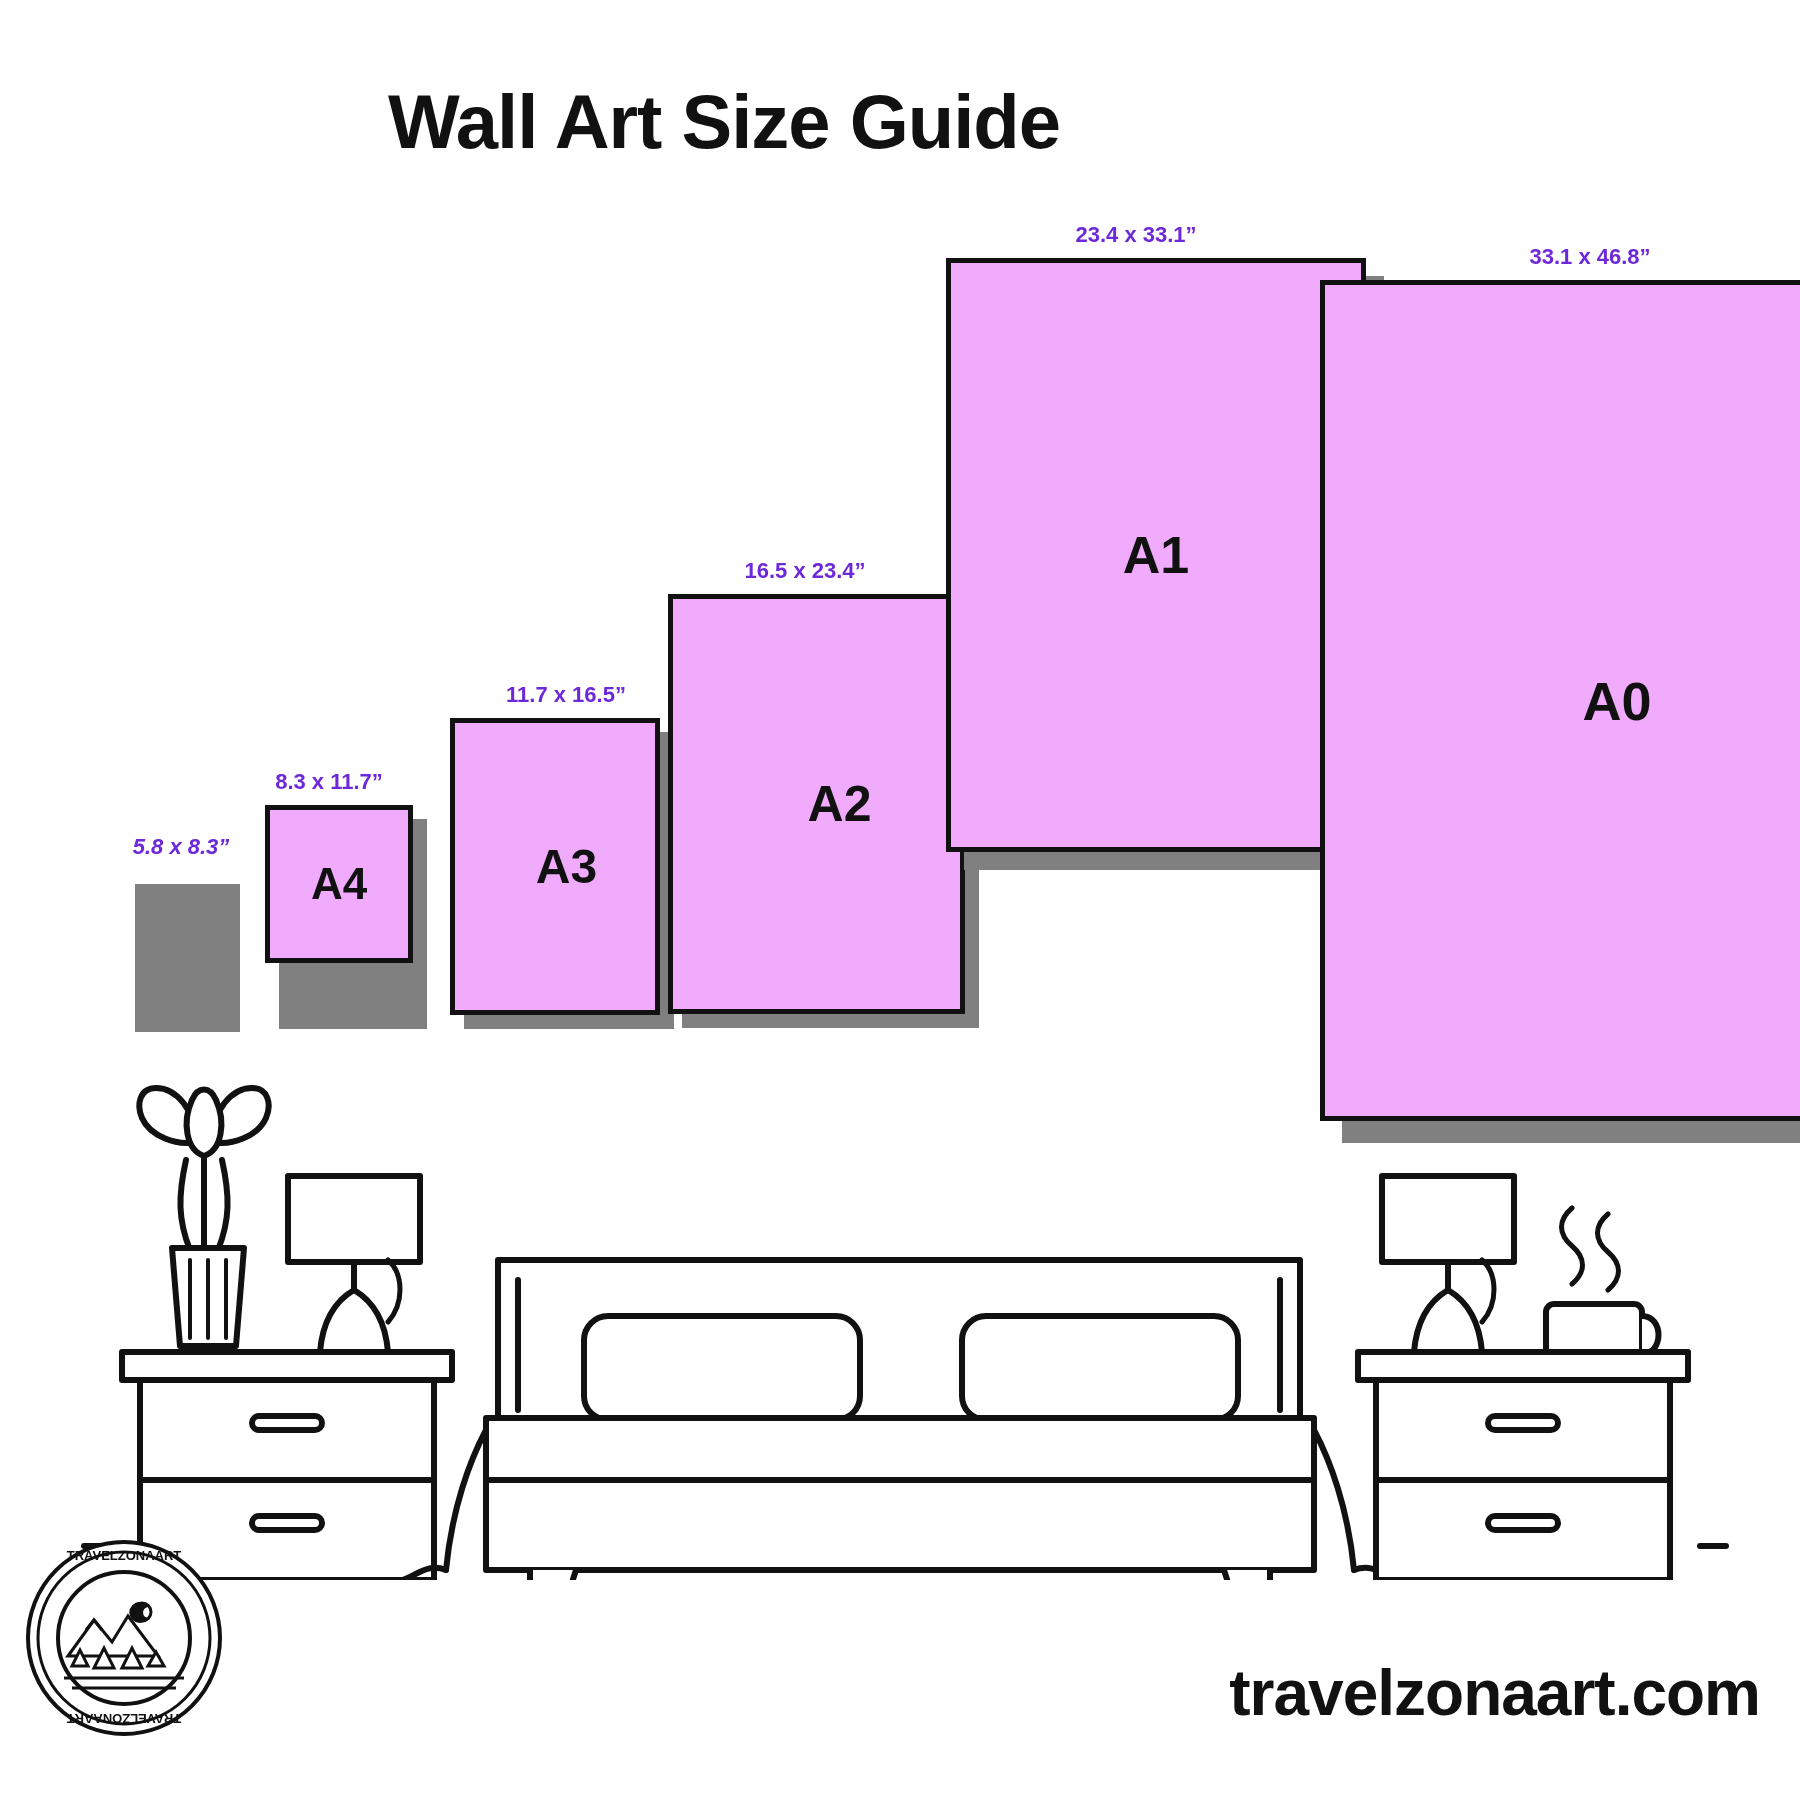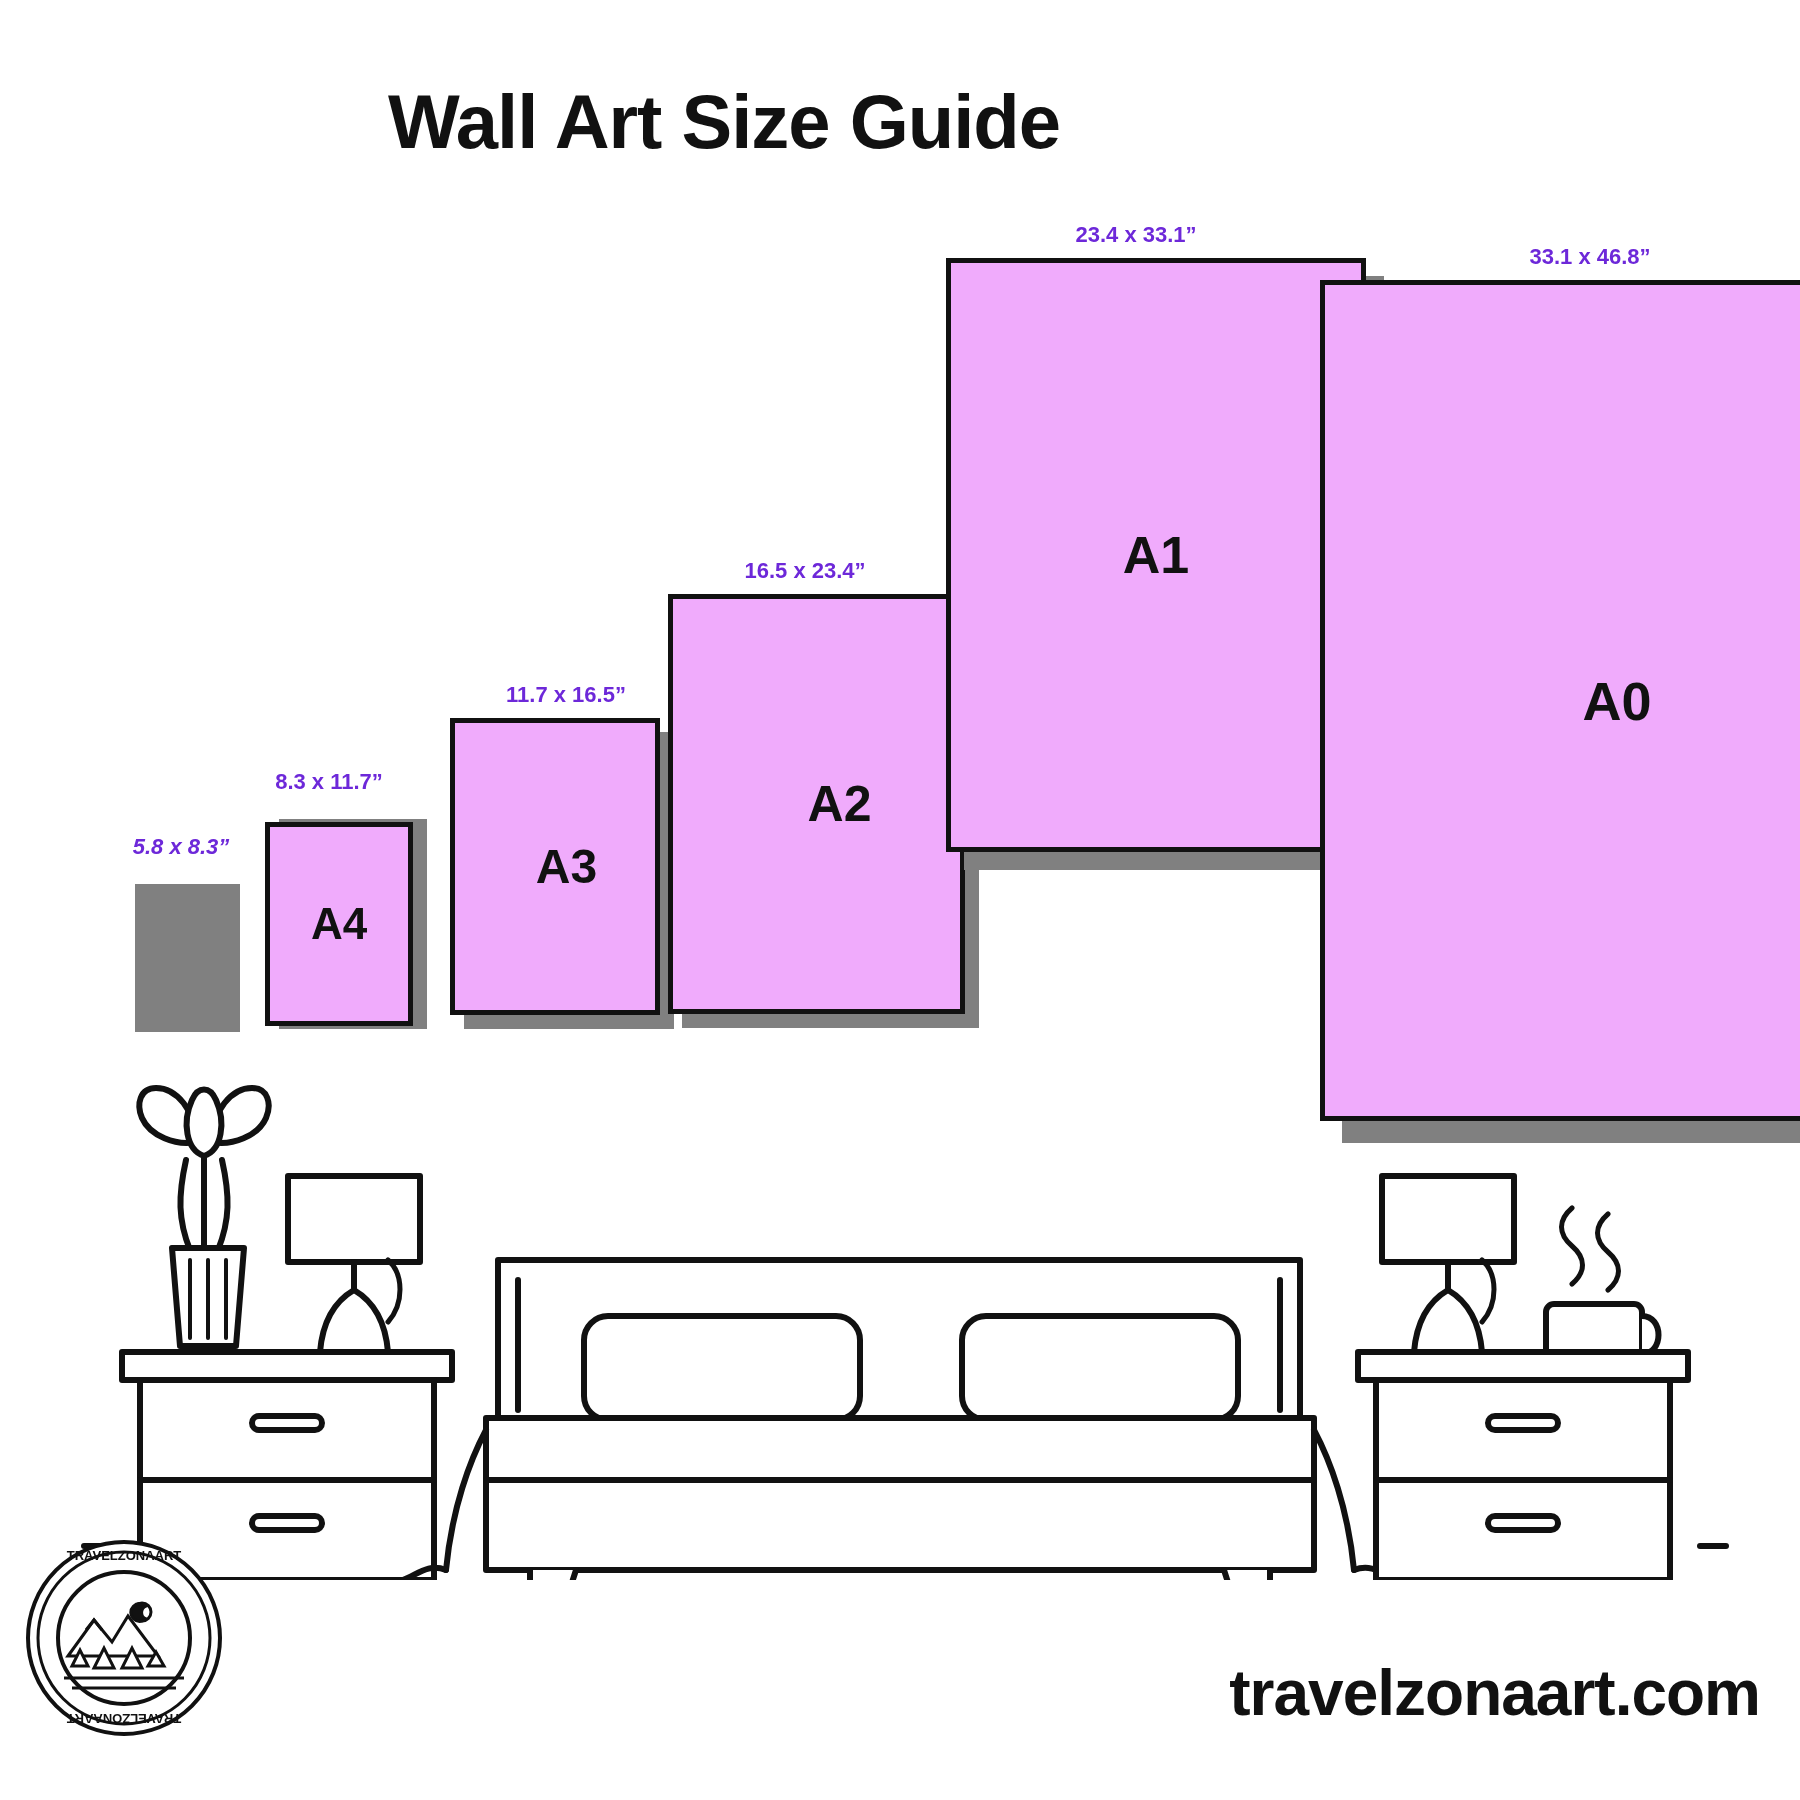--- a/index.html
+++ b/index.html
@@ -93,21 +93,21 @@
 <div class="frames">
 
   <div class="frame-group" style="left:121px;width:120px;height:160px;font-style:italic;">
     <div class="frame-label" style="top:-36px;">5.8 x 8.3”</div>
     <div class="frame-shadow" style="left:14px;top:14px;width:105px;height:148px;"></div>
   </div>
 
   <div class="frame-group" style="left:265px;width:165px;height:225px;">
     <div class="frame-label" style="top:-36px;left:64px;">8.3 x 11.7”</div>
     <div class="frame-shadow" style="left:14px;top:14px;width:148px;height:210px;"></div>
-    <div class="frame-box" style="left:0;top:0;width:148px;height:204px;margin-top:17px;">
+    <div class="frame-box" style="left:0;top:0;width:148px;height:158px;">
       <span class="frame-name" style="font-size:44px;">A4</span>
     </div>
   </div>
 
   <div class="frame-group" style="left:450px;width:228px;height:312px;">
     <div class="frame-label" style="top:-36px;left:95px;margin-left:21px;">11.7 x 16.5”</div>
     <div class="frame-shadow" style="left:14px;top:14px;width:210px;height:297px;"></div>
     <div class="frame-box" style="left:0;top:0;width:210px;height:297px;padding-left:23px;">
       <span class="frame-name" style="font-size:48px;">A3</span>
     </div>

